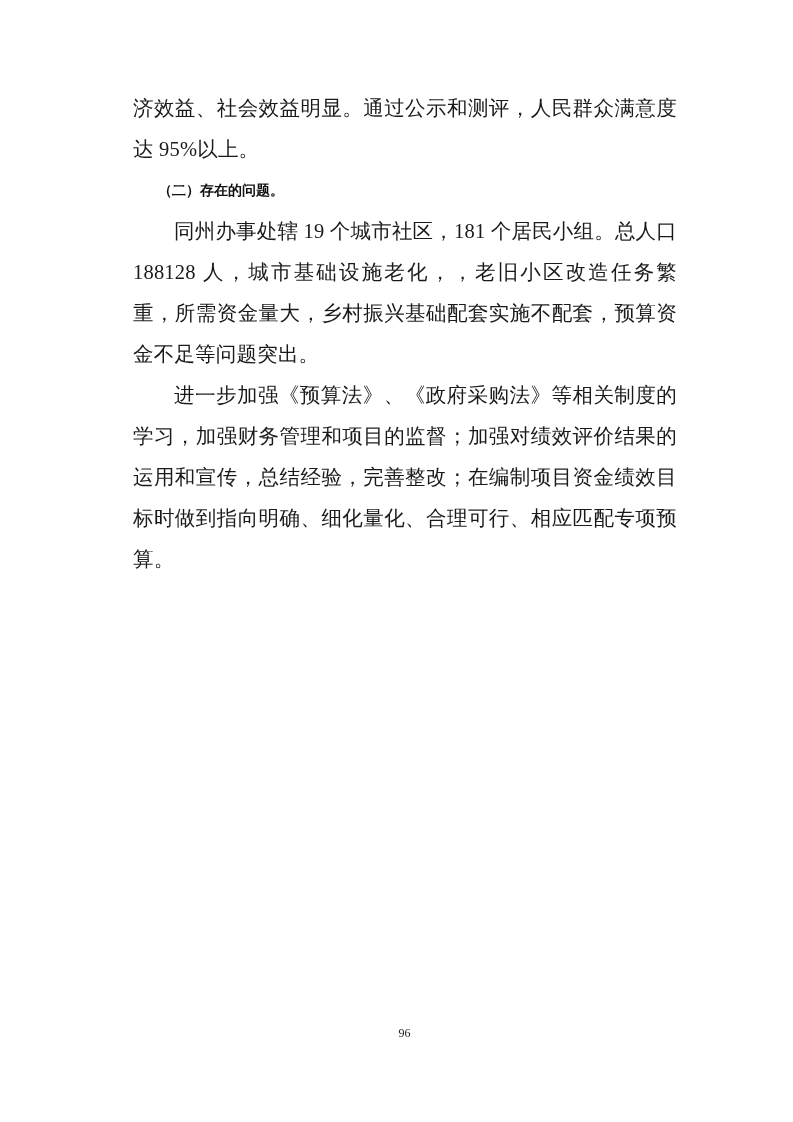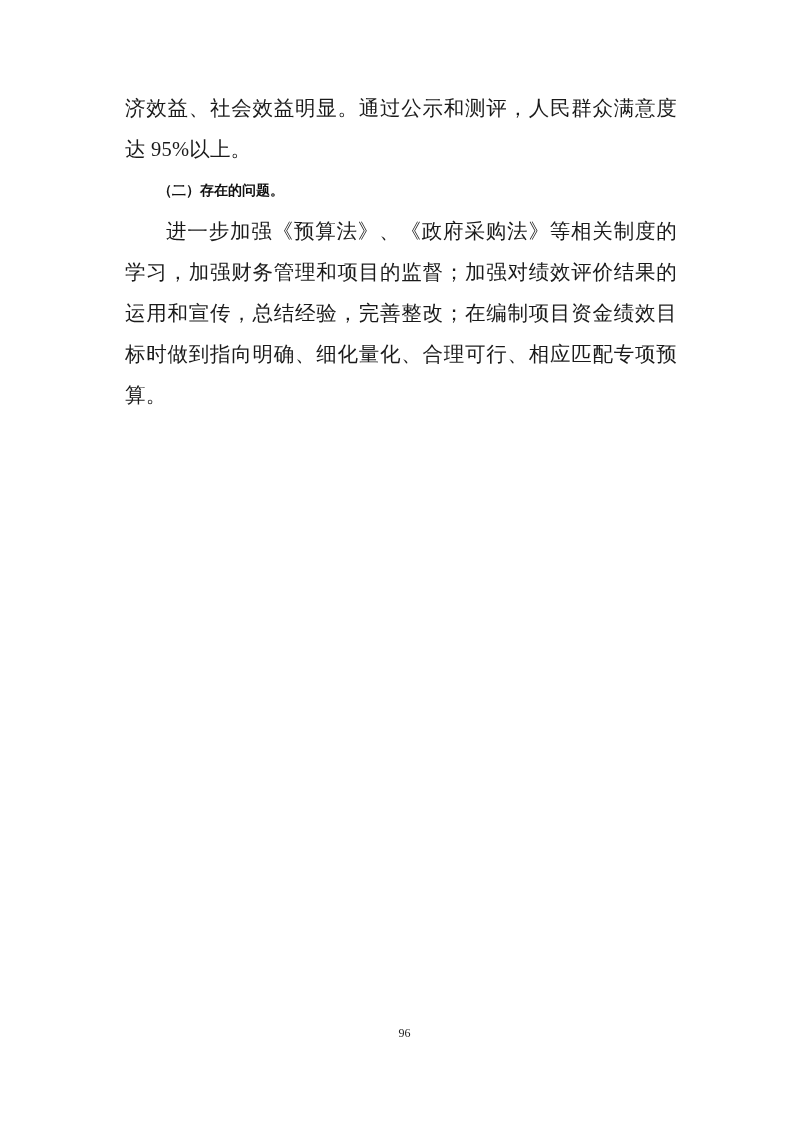--- a/index.html
+++ b/index.html
@@ -25,21 +25,21 @@
     top: 88px;
     width: 560px;
   }
   .para {
     font-size: 20.5px;
     line-height: 41px;
     color: #1a1a1a;
     text-align: justify;
     text-justify: inter-ideograph;
     letter-spacing: 0.2px;
-    margin: 0 0 0 8px;
+    margin: 0 0 0 16px;
     white-space: normal;
   }
   .para.indent {
     text-indent: 41px;
   }
   .heading {
     font-size: 14px;
     line-height: 41px;
     color: #111;
     font-weight: bold;
@@ -60,20 +60,21 @@
 </head>
 <body>
 
 <div class="page">
   <div class="content">
 
     <p class="para">济效益、社会效益明显。通过公示和测评，人民群众满意度达 95%以上。</p>
 
     <p class="heading">（二）存在的问题。</p>
 
+    <p class="para indent">同州办事处辖 19 个城市社区，181 个居民小组。总人口 188128 人，城市基础设施老化，，老旧小区改造任务繁重，所需资金量大，乡村振兴基础配套实施不配套，预算资金不足等问题突出。</p>
 
 
     <p class="para indent">进一步加强《预算法》、《政府采购法》等相关制度的学习，加强财务管理和项目的监督；加强对绩效评价结果的运用和宣传，总结经验，完善整改；在编制项目资金绩效目标时做到指向明确、细化量化、合理可行、相应匹配专项预算。</p>
 
   </div>
 
   <div class="page-number">96</div>
 </div>
 
 </body></html>

